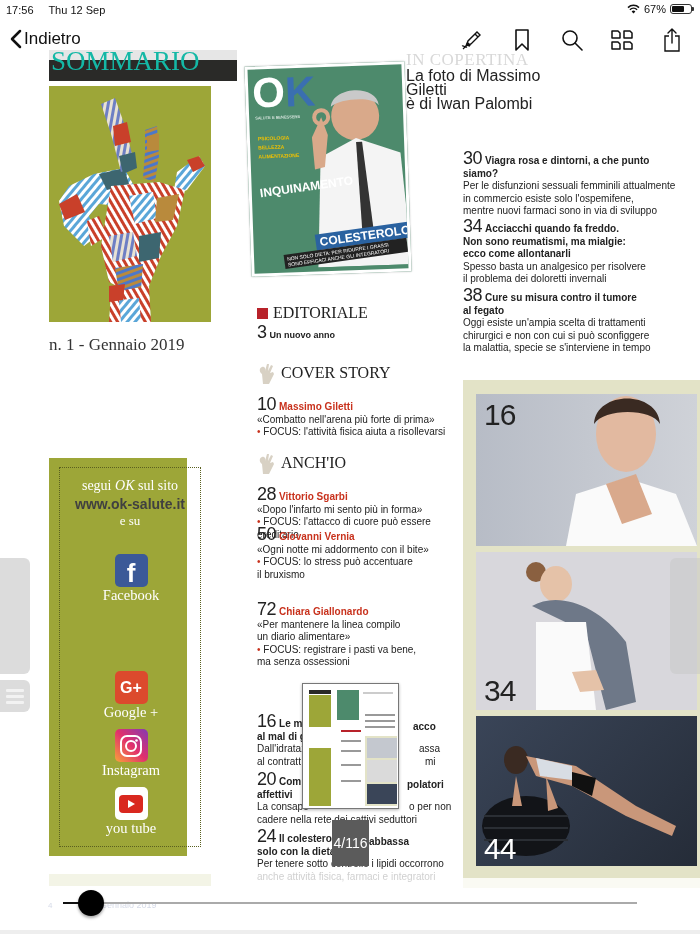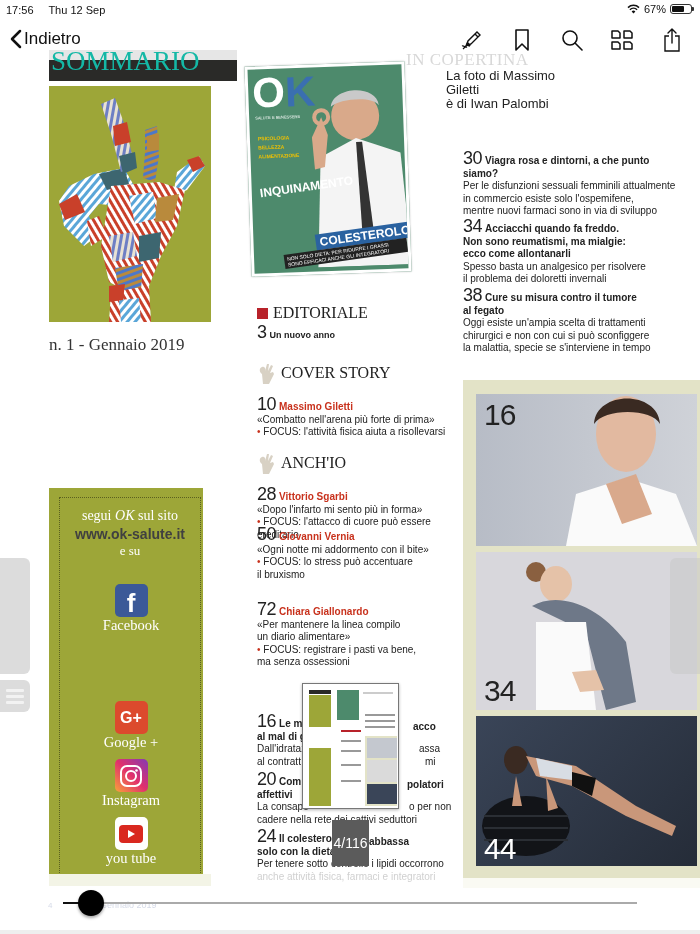--- a/index.html
+++ b/index.html
@@ -34,34 +34,34 @@
   .cover-logo { position: absolute; left: 4px; top: 4px; font-family: "Liberation Sans", sans-serif; font-weight: bold; font-size: 42px; color: #fff; line-height: 40px; }
   .cover-logo .k { color: #3a6fb0; }
   .cover-sub { position: absolute; left: 6px; top: 46px; font-size: 4px; color: #fff; }
   .cover-person { position: absolute; left: 62px; top: 10px; width: 96px; height: 190px; }
   .cover-inq { position: absolute; left: 8px; top: 112px; font-weight: bold; color: #fff; font-size: 12px; transform: rotate(-6deg); }
   .cover-col { position: absolute; left: 62px; top: 162px; background: #2a62a0; color: #fff; font-weight: bold; font-size: 12px; padding: 1px 4px; transform: rotate(-6deg); }
   .cover-tagline { position: absolute; left: 30px; top: 180px; background: #222; color: #fff; font-size: 5px; padding: 1px 3px; transform: rotate(-6deg); }
   .cover-yellow { position: absolute; left: 8px; top: 65px; font-size: 5px; color: #f2c200; line-height: 9px; font-weight: bold; }
 
   .in-copertina { position: absolute; left: 406px; top: 0px; font-family: "Liberation Serif", serif; font-size: 17px; color: #d8d8d8; letter-spacing: 0.5px; }
-  .copertina-caption { position: absolute; left: 406px; top: 19px; font-size: 13px; line-height: 14px; color: #222; width: 140px; margin-left: 40px; }
+  .copertina-caption { position: absolute; left: 406px; top: 19px; font-size: 16px; line-height: 14px; color: #222; width: 140px; }
 
   .toc-entry { position: absolute; font-size: 10px; line-height: 12.5px; color: #222; }
   .toc-num { font-family: "Liberation Sans", sans-serif; font-size: 18px; font-weight: 300; color: #222; margin-right: 3px; letter-spacing: -0.5px; }
   .toc-title { font-weight: bold; font-size: 10px; }
   .toc-red { color: #c8311c; font-weight: bold; font-size: 10px; }
   .focus-dot { color: #c8311c; }
   .faded { color: #d0d0d0; }
 
   .section-head { position: absolute; font-family: "Liberation Serif", serif; font-size: 16px; color: #222; display: flex; align-items: center; }
   .red-square { width: 11px; height: 11px; background: #b8222a; margin-right: 5px; display: inline-block; }
   .mini-hand { width: 20px; height: 26px; margin-right: 4px; }
 
-  .social-box { position: absolute; left: 49px; top: 438px; width: 154px; height: 398px; background: #9da638; }
+  .social-box { position: absolute; left: 49px; top: 408px; width: 138px; height: 398px; background: #9da638; }
   .social-inner { position: absolute; left: 10px; top: 9px; width: 142px; height: 380px; border: 1px dotted #5a6020; }
   .social-head { text-align: center; font-family: "Liberation Serif", serif; color: #fff; font-size: 14px; margin-top: 10px; }
   .social-url { text-align: center; font-family: "Liberation Sans", sans-serif; font-weight: bold; color: #404040; font-size: 14px; margin-top: 2px; }
   .social-esu { text-align: center; font-family: "Liberation Serif", serif; color: #fff; font-size: 13px; margin-top: 1px; }
   .social-item { position: absolute; left: 0; width: 142px; text-align: center; cursor: pointer; }
   .social-icon { width: 33px; height: 33px; margin: 0 auto; border-radius: 5px; display: flex; align-items: center; justify-content: center; color: #fff; font-weight: bold; }
   .social-label { font-family: "Liberation Serif", serif; color: #fff; font-size: 14.5px; line-height: 17px; }
   .social-footer { position: absolute; left: 49px; top: 824px; width: 162px; height: 12px; background: #f3f4e6; }
 
   .photo-panel { position: absolute; left: 463px; top: 330px; width: 237px; height: 498px; background: #e3e3c7; }

